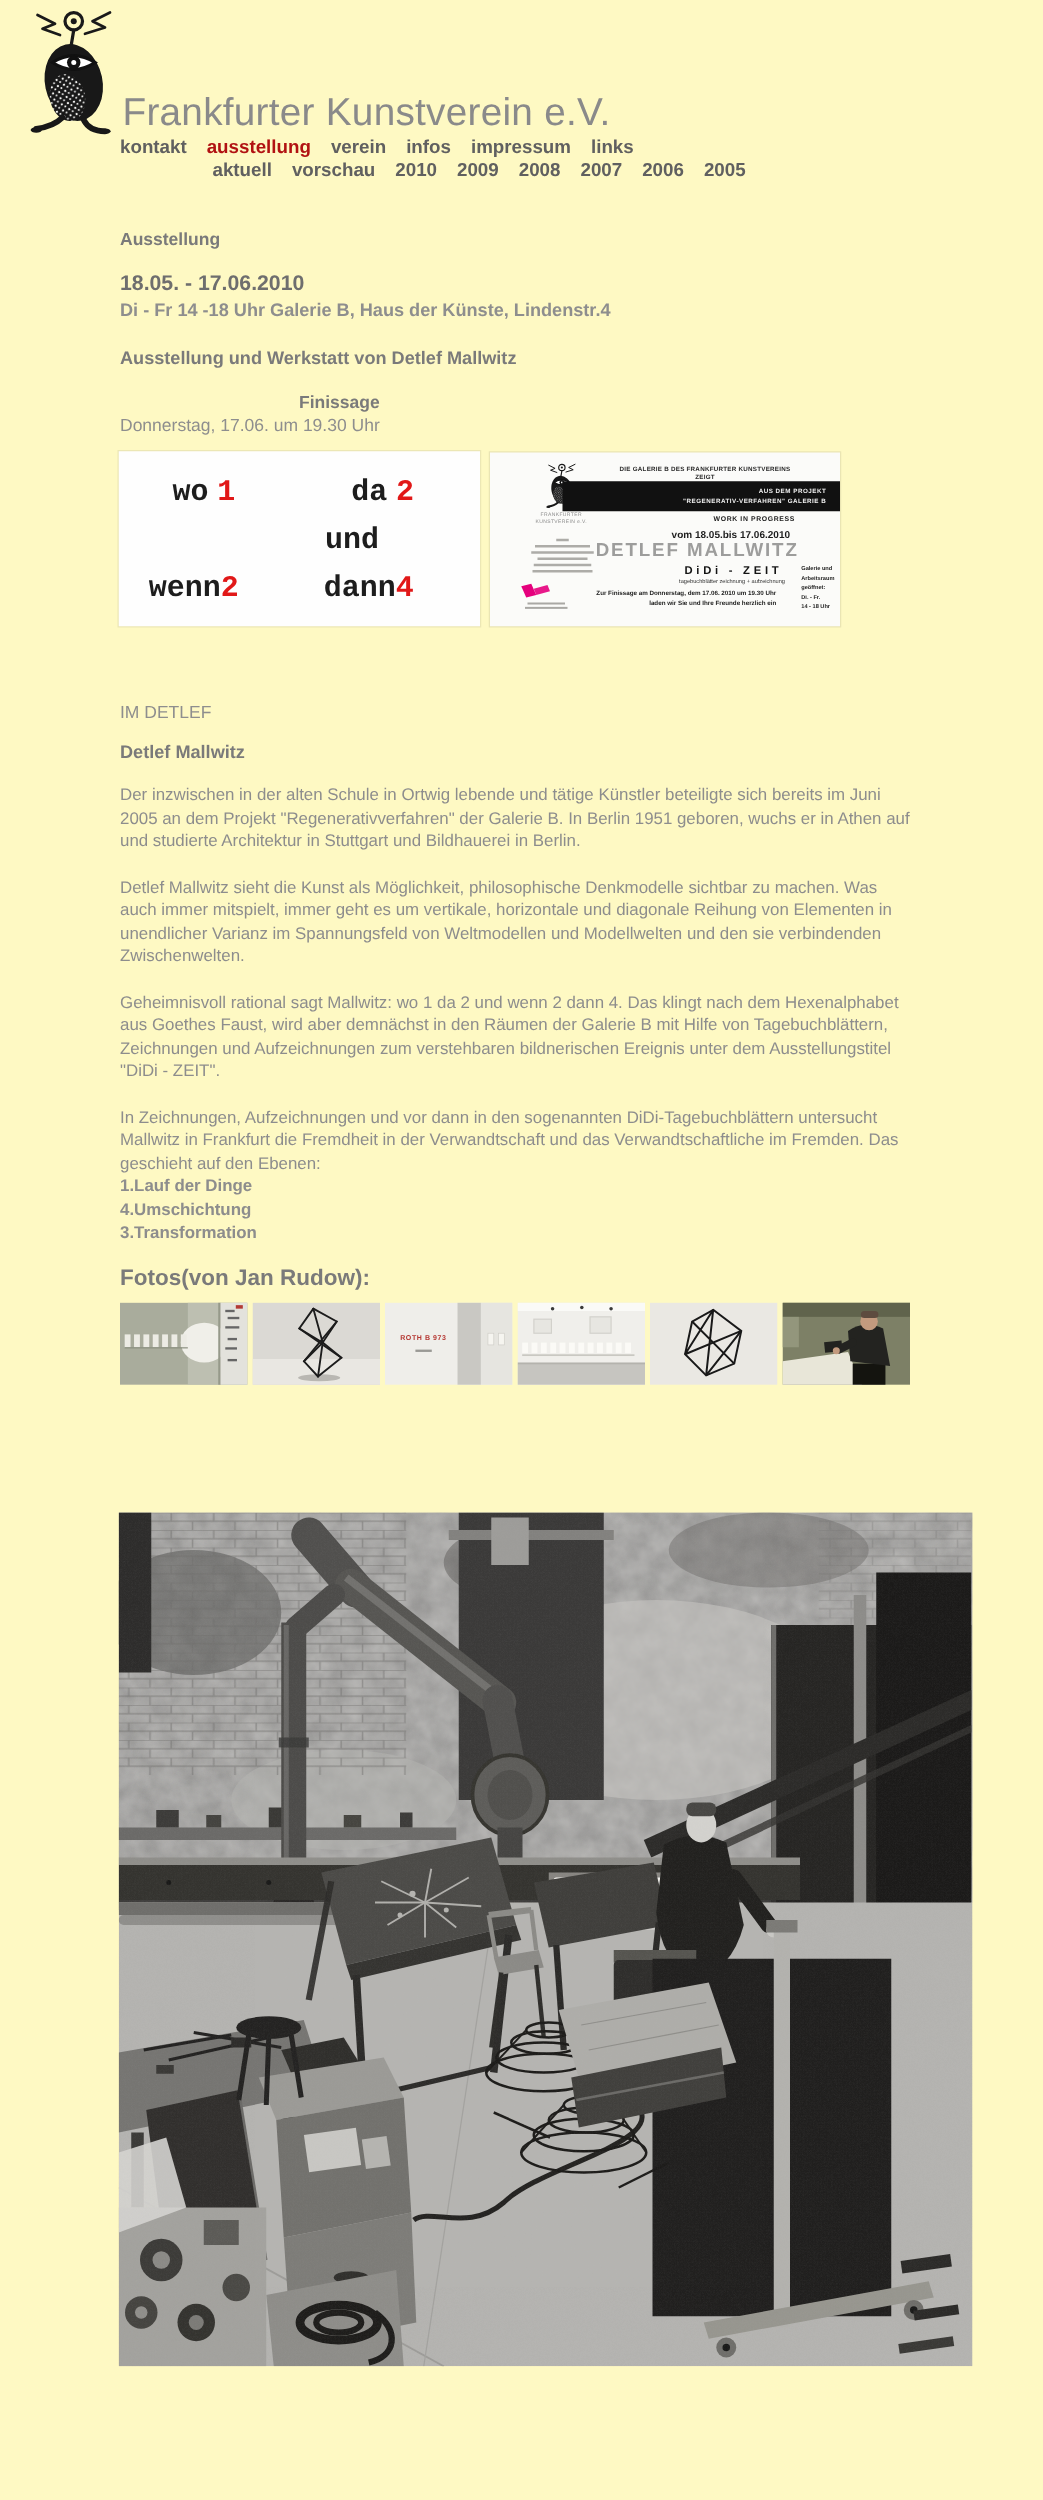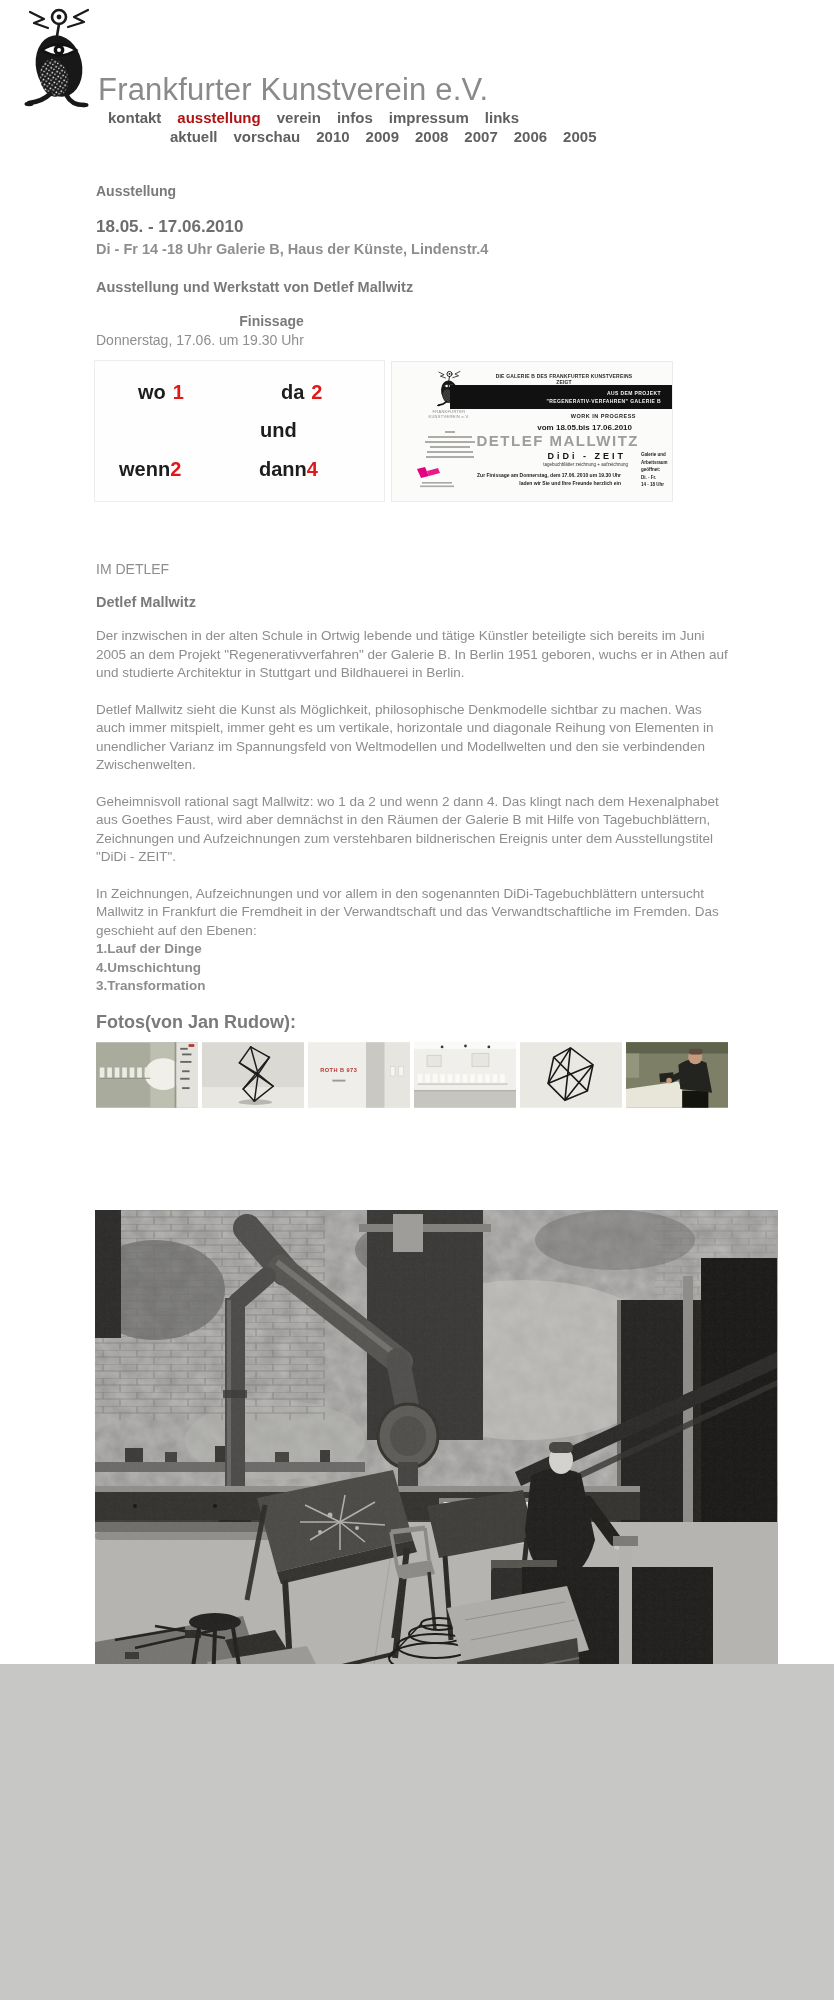--- a/index.html
+++ b/index.html
@@ -1,38 +1,38 @@
 <!DOCTYPE html>
 <html><head>
 <meta charset="utf-8">
 <style>
   html,body { margin:0; padding:0; background:#c7c7c5; }
-  .page { position:relative; width:834px; height:1664px; background:#ffffff;
+  .page { position:relative; width:834px; height:2000px; background:#fef9c3;
           font-family:"Liberation Sans","DejaVu Sans",sans-serif; overflow:hidden; }
 
   .logo { position:absolute; left:22px; top:6px; width:74px; height:102px; cursor:pointer; }
   .site-title { position:absolute; left:98px; top:72px; font-size:31px; color:#8a8a8a; letter-spacing:.2px; }
 
-  .nav { position:absolute; left:108px; top:109px; white-space:nowrap; }
+  .nav { position:absolute; left:96px; top:109px; white-space:nowrap; }
   .subnav { position:absolute; left:170px; top:128px; white-space:nowrap; }
   .nav span, .subnav span { display:inline-block; margin-right:16px; font-weight:bold; font-size:15px; color:#606060; cursor:pointer; }
   .nav span.active { color:#b11212; }
 
   .h { font-weight:bold; font-size:14px; color:#7a7a7a; }
   .sec-label { position:absolute; left:96px; top:183px; }
   .date-block { position:absolute; left:96px; top:217px; }
   .date-range { font-weight:bold; font-size:17px; color:#6e6e6e; }
   .venue { font-weight:bold; font-size:14.5px; color:#8e8e8e; margin-top:4px; }
   .werk { position:absolute; left:96px; top:279px; font-size:14.5px; }
   .fin-block { position:absolute; left:96px; top:313px;text-align:right; }
   .fin-date { font-size:14px; color:#8e8e8e; margin-top:3px; }
 
   .artwork-card { position:absolute; left:95px; top:361px; width:289px; height:140px;
                   background:#fefefe; box-shadow:0 0 0 1px rgba(0,0,0,.07); cursor:pointer; }
-  .aw { position:absolute; font-weight:bold; font-size:20px; color:#1d1d1d; white-space:nowrap; }
+  .aw { position:absolute; font-weight:bold; font-size:24px; color:#1d1d1d; white-space:nowrap;font-family:Liberation Mono, monospace; }
   .aw .num { color:#e11818; }
   .aw .num.sp { margin-left:7px; }
   .aw1 { left:43px; top:20px; } .aw2 { left:186px; top:20px; }
   .aw3 { left:136px; top:58px;margin-left:29px; } .aw4 { left:24px; top:97px; } .aw5 { left:164px; top:97px; }
 
   .flyer-card { position:absolute; left:392px; top:362px; width:280px; height:139px;
                 background:#fbfbf9; box-shadow:0 0 0 1px rgba(0,0,0,.08); cursor:pointer; }
   .flyer-card * { box-sizing:border-box; }
   .fl-logo { position:absolute; left:44px; top:8px; width:27px; height:37px; }
   .fl-org { position:absolute; left:14px; top:47px; width:86px; text-align:center;
@@ -178,21 +178,21 @@
       <div>14 - 18 Uhr</div>
     </div>
   </div>
 
   <div class="text-col">
     <div class="im-detail">IM DETLEF</div>
     <div class="h artist-name">Detlef Mallwitz</div>
     <p>Der inzwischen in der alten Schule in Ortwig lebende und tätige Künstler beteiligte sich bereits im Juni 2005 an dem Projekt "Regenerativverfahren" der Galerie B. In Berlin 1951 geboren, wuchs er in Athen auf und studierte Architektur in Stuttgart und Bildhauerei in Berlin.</p>
     <p>Detlef Mallwitz sieht die Kunst als Möglichkeit, philosophische Denkmodelle sichtbar zu machen. Was auch immer mitspielt, immer geht es um vertikale, horizontale und diagonale Reihung von Elementen in unendlicher Varianz im Spannungsfeld von Weltmodellen und Modellwelten und den sie verbindenden Zwischenwelten.</p>
     <p>Geheimnisvoll rational sagt Mallwitz: wo 1 da 2 und wenn 2 dann 4. Das klingt nach dem Hexenalphabet aus Goethes Faust, wird aber demnächst in den Räumen der Galerie B mit Hilfe von Tagebuchblättern, Zeichnungen und Aufzeichnungen zum verstehbaren bildnerischen Ereignis unter dem Ausstellungstitel "DiDi - ZEIT".</p>
-    <p style="margin-bottom:0">In Zeichnungen, Aufzeichnungen und vor allem in den sogenannten DiDi-Tagebuchblättern untersucht Mallwitz in Frankfurt die Fremdheit in der Verwandtschaft und das Verwandtschaftliche im Fremden. Das geschieht auf den Ebenen:</p>
+    <p style="margin-bottom:0">In Zeichnungen, Aufzeichnungen und vor dann in den sogenannten DiDi-Tagebuchblättern untersucht Mallwitz in Frankfurt die Fremdheit in der Verwandtschaft und das Verwandtschaftliche im Fremden. Das geschieht auf den Ebenen:</p>
     <div class="plist">
       <div>1.Lauf der Dinge</div>
       <div>4.Umschichtung</div>
       <div>3.Transformation</div>
     </div>
     <div class="h fotos">Fotos(von Jan Rudow):</div>
 
     <div class="thumbs">
       <svg width="109" height="70" viewBox="0 0 109 70">
         <rect width="109" height="70" fill="#a9ac9c"></rect>

